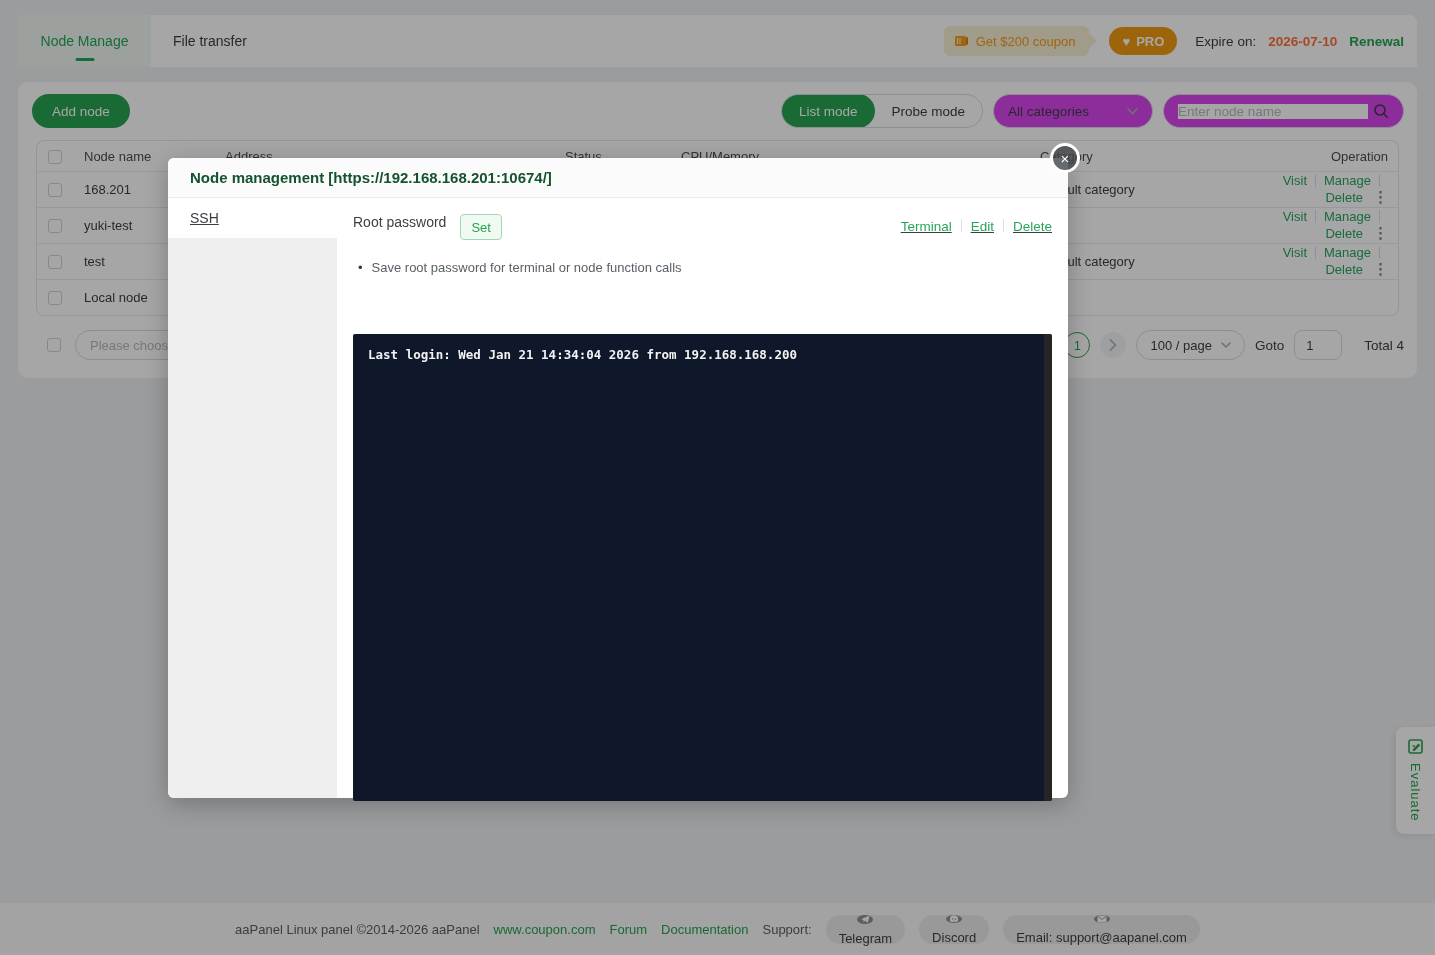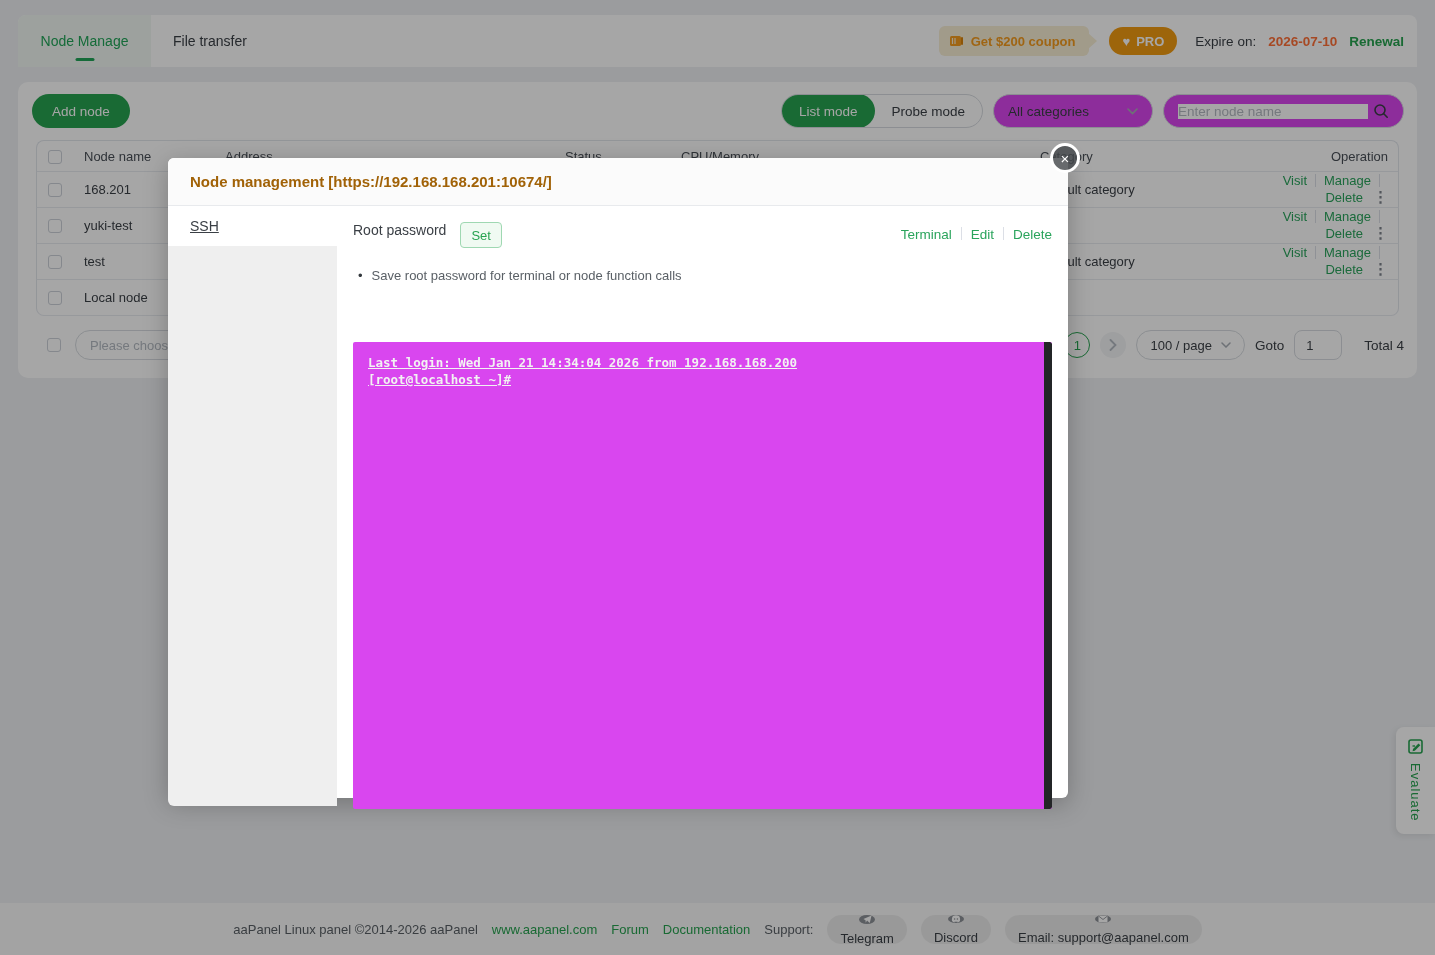--- a/index.html
+++ b/index.html
@@ -20,21 +20,21 @@
   .tab { height:52px; display:flex; align-items:center; justify-content:center;
     font-size:14px; cursor:pointer; position:relative; }
   .tab-active { width:133px; background:#f1f8f3; color:#21a558; border-radius:8px 0 0 0; }
   .tab-active .tab-underline {
     position:absolute; bottom:6px; left:50%; transform:translateX(-50%);
     width:19px; height:3px; background:#21a558; border-radius:2px;
   }
   .tab-plain { width:118px; color:#3a3f45; }
   .topbar-right { margin-left:auto; display:flex; align-items:center; gap:12px; padding-right:13px; }
   .coupon {
-    position:relative; background:#f7eed4; color:#f59b1e; font-weight:bold;
+    position:relative; background:#f7eed4; color:#f59b1e; font-weight:normal;
     font-size:13px; height:30px; padding:0 14px 0 10px; border-radius:6px;
     display:flex; align-items:center; gap:7px;
   }
   .coupon:after { content:""; position:absolute; right:-8px; top:50%; transform:translateY(-50%);
     border-left:9px solid #f7eed4; border-top:8px solid transparent; border-bottom:8px solid transparent; }
   .pro {
     background:#f29b11; color:#fff; font-weight:bold; font-size:13px;
     height:28px; padding:0 13px; border-radius:14px; display:flex; align-items:center; gap:6px;
     margin-left:8px;
   }
@@ -114,41 +114,41 @@
     position:absolute; right:0; top:727px; width:39px; height:107px; background:#fff;
     border-radius:8px 0 0 8px; box-shadow:-2px 2px 6px rgba(0,0,0,.08);
     display:flex; flex-direction:column; align-items:center; padding-top:11px; gap:7px; cursor:pointer;
   }
   .evaluate .vtext { writing-mode:vertical-rl; color:#27a350; font-size:13px; letter-spacing:1px; }
 
   
   .overlay { position:absolute; inset:0; background:rgba(0,0,0,0.35); z-index:10; }
   .modal { position:absolute; left:168px; top:158px; width:900px; height:640px; background:#fff;
     border-radius:6px; z-index:20; box-shadow:0 6px 24px rgba(0,0,0,.25); }
-  .modal-header { height:48px; background:#fbfbfb; border-bottom:1px solid #e8eaed; border-radius:6px 6px 0 0;
-    display:flex; align-items:center; padding-left:22px; font-size:15px; font-weight:bold; color:#a16207; }
+  .modal-header { height:40px; background:#fbfbfb; border-bottom:1px solid #e8eaed; border-radius:6px 6px 0 0;
+    display:flex; align-items:center; padding-left:22px; font-size:15px; font-weight:bold; color:#14532d; }
   .close-btn { position:absolute; left:882px; top:-15px; width:30px; height:30px; border-radius:50%;
     background:rgba(66,70,74,0.8); border:3px solid #fff; color:#fff; display:flex; align-items:center;
     justify-content:center; font-size:15px; cursor:pointer; z-index:21; line-height:1; }
   .modal-body { display:flex; height:600px; }
   .m-sidebar { width:169px; background:#efefef; border-radius:0 0 0 6px; flex:none;text-decoration:underline; }
   .m-sidebar-item { height:40px; line-height:40px; background:#fff; padding-left:22px; font-size:14px; color:#3a3f45; cursor:pointer; }
   .m-content { flex:1; position:relative; }
   .rp-row { position:absolute; left:16px; top:16px; display:flex; align-items:flex-start; gap:14px; }
   .rp-label { font-size:14px; color:#3a3f45; }
   .set-btn { height:26px; padding:0 10px; background:#f0faf2; border:1px solid #9fd8b2; border-radius:4px;
     color:#27a350; font-size:13px; font-family:inherit; cursor:pointer; }
-  .m-actions { position:absolute; right:16px; top:21px; display:flex; align-items:flex-start; gap:9px; font-size:13.5px; }
+  .m-actions { position:absolute; right:16px; top:21px; display:flex; align-items:flex-start; gap:9px; font-size:13.5px;text-decoration:underline; }
   .m-actions a { color:#2aa45c; cursor:pointer; text-decoration:none; }
   .m-actions .op-sep { margin:0; }
   .note-row { position:absolute; left:21px; top:62px; display:flex; gap:9px; font-size:13px; color:#5a6066; }
   .note-row .bullet { font-size:13px; color:#33383d; }
-  .terminal { position:absolute; left:16px; top:136px; width:699px; height:467px; background:#d946ef;
+  .terminal { position:absolute; left:16px; top:136px; width:699px; height:467px; background:#0f172a;
     border-radius:2px; padding:12px 12px 12px 15px; overflow:hidden;
-    font-family:"DejaVu Sans Mono", monospace; font-size:12.5px; font-weight:bold; color:#f2f2f2; line-height:17px;text-decoration:underline; }
+    font-family:"DejaVu Sans Mono", monospace; font-size:12.5px; font-weight:bold; color:#f2f2f2; line-height:17px; }
   .terminal .tline { white-space:pre-wrap; }
   .term-scrollbar { position:absolute; right:0; top:0; width:8px; height:100%; background:#232527; border-radius:0 2px 2px 0; cursor:pointer; }
 
   .icon-svg { display:block; }
 </style>
 </head>
 <body>
 
 <div class="topbar">
   <div class="tab tab-active">
@@ -284,21 +284,21 @@
         </svg>
     </div>
     <span class="goto-label">Goto</span>
     <input class="goto-input" value="1" style="">
     <span class="total">Total 4</span>
   </div>
 </div>
 
 <div class="footer">
   <span>aaPanel Linux panel ©2014-2026 aaPanel</span>
-  <span class="flink">www.aapanel.com</span>
+  <span class="flink">www.coupon.com</span>
   <span class="flink">Forum</span>
   <span class="flink">Documentation</span>
   <span>Support:</span>
   <div class="fbadge">
     <span class="bicon">
       <svg width="9" height="9" viewBox="0 0 10 10">
           <path d="M0.5 4.5L9.5 0.5L7.5 9L4.5 6L3 8.5L2.8 5.8Z" fill="#fff"></path>
         </svg>
     </span>
     <span>Telegram</span>
@@ -355,18 +355,17 @@
         <a>Edit</a>
         <span class="op-sep"></span>
         <a>Delete</a>
       </div>
       <div class="note-row">
         <span class="bullet">•</span>
         <span>Save root password for terminal or node function calls</span>
       </div>
       <div class="terminal">
         <div class="tline">Last login: Wed Jan 21 14:34:04 2026 from 192.168.168.200</div>
-        <div class="tline">[root@localhost ~]#</div>
         <div class="term-scrollbar"></div>
       </div>
     </div>
   </div>
 </div>
 
 </body></html>

